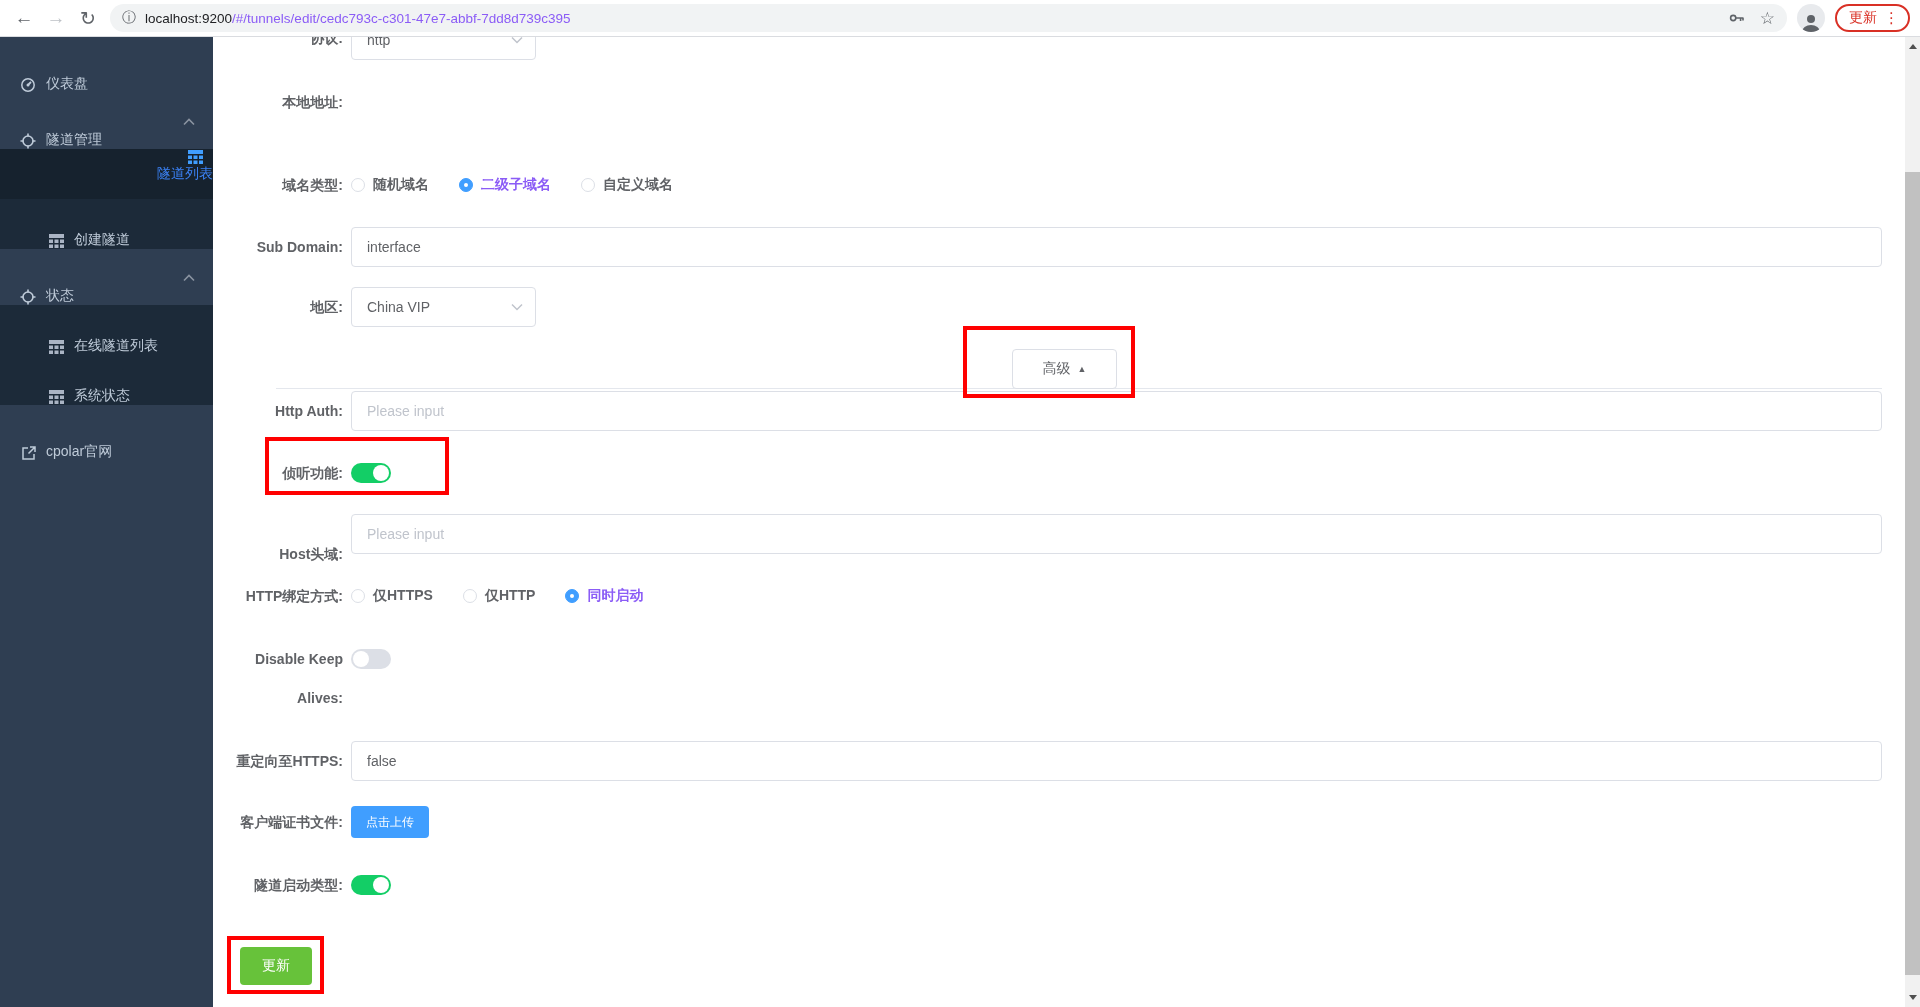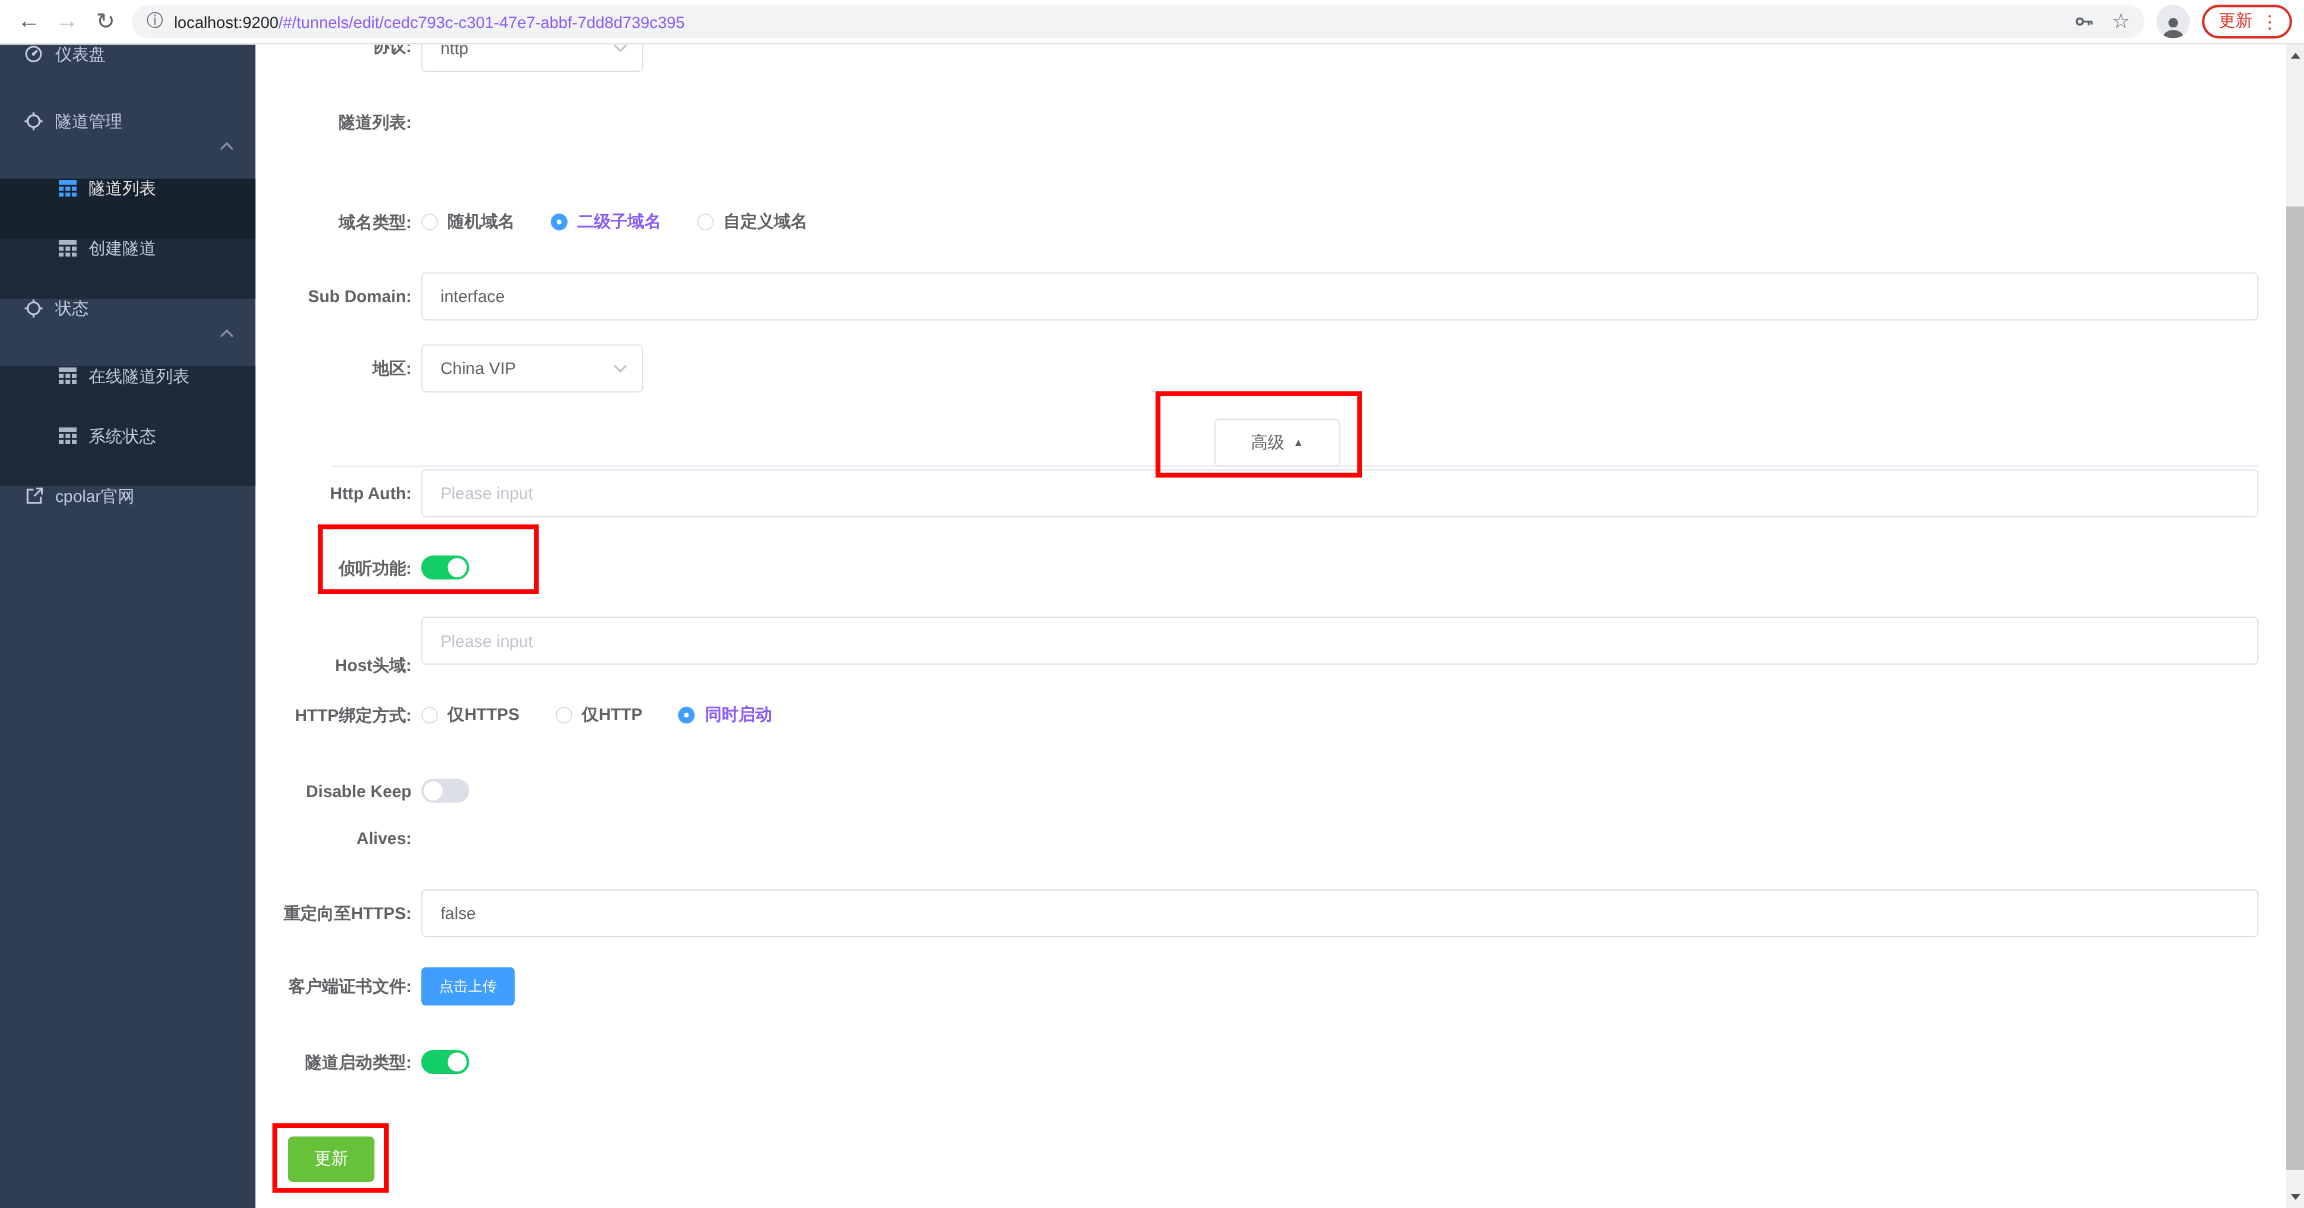--- a/index.html
+++ b/index.html
@@ -30,26 +30,26 @@
   .sidebar { position:absolute; left:0; top:37px; width:213px; height:970px; background:#2f3e52; }
   .main    { position:absolute; left:213px; top:37px; width:1692px; height:970px; background:#fff; overflow:hidden; }
   .scrollbar { position:absolute; right:0; top:37px; width:15px; height:970px; background:#f1f1f1; }
   .sb-arrow { position:absolute; left:0; width:15px; height:15px; display:flex; align-items:center; justify-content:center; }
   .sb-arrow.up { top:2px; } .sb-arrow.down { bottom:2px; }
   .tri-up   { width:0; height:0; border-left:4px solid transparent; border-right:4px solid transparent; border-bottom:5px solid #505050; }
   .tri-down { width:0; height:0; border-left:4px solid transparent; border-right:4px solid transparent; border-top:5px solid #505050; }
   .sb-thumb { position:absolute; left:0; top:135px; width:15px; height:803px; background:#c1c1c1; }
 
   
-  .menu-item { position:relative; height:56px; display:flex; align-items:flex-start; padding-left:20px;
+  .menu-item { position:relative; height:56px; display:flex; align-items:flex-end; padding-left:20px;
                color:#bfcbd9; font-size:14px; cursor:pointer; }
   .menu-item .mi-icon { width:16px; height:16px; margin-right:10px; display:flex; align-items:center; justify-content:center; }
   .submenu { background:#1c2a39; }
   .submenu .menu-item { height:50px; padding-left:48px; }
-  .menu-item.active { color:#e5e5e5; background:rgba(0,0,0,.18); }
+  .menu-item.active { color:#3b82f6; background:rgba(0,0,0,.18);flex-direction:column; }
   .chev { position:absolute; right:18px; top:50%; transform:translateY(-50%); }
 
   
   .form { position:absolute; left:0; top:0; width:100%; height:100%; }
   .lbl { position:absolute; left:0; width:130px; text-align:right; font-weight:bold;
          font-size:14px; color:#606266; line-height:40px; white-space:nowrap; }
   .text-input { position:absolute; left:138px; width:1531px; height:40px; border:1px solid #dcdfe6;
                 border-radius:4px; padding:0 15px; font-size:14px; color:#606266; outline:none; background:#fff;
                 font-family:"Liberation Sans","DejaVu Sans",sans-serif; }
   .text-input::placeholder { color:#c0c4cc; }
@@ -247,21 +247,21 @@
   <div class="form">
 
     <div class="lbl" style="top:-9px; line-height:20px;">协议:</div>
     <div class="select" style="top:-17px;">
       <span>http</span>
       <svg width="12" height="8" viewBox="0 0 12 8">
           <polyline points="1,1.5 6,6.5 11,1.5" fill="none" stroke="#c0c4cc" stroke-width="1.5"></polyline>
         </svg>
     </div>
 
-    <div class="lbl" style="top:45px;">隧道列表:</div>
+    <div class="lbl" style="top:45px;">本地地址:</div>
 
     <div class="lbl" style="top:128px;">域名类型:</div>
     <div class="radio-row" style="top:128px;">
       <span class="radio">
         <span class="dot"></span>
         <span class="rlabel">随机域名</span>
       </span>
       <span class="radio selected">
         <span class="dot"></span>
         <span class="rlabel">二级子域名</span>

